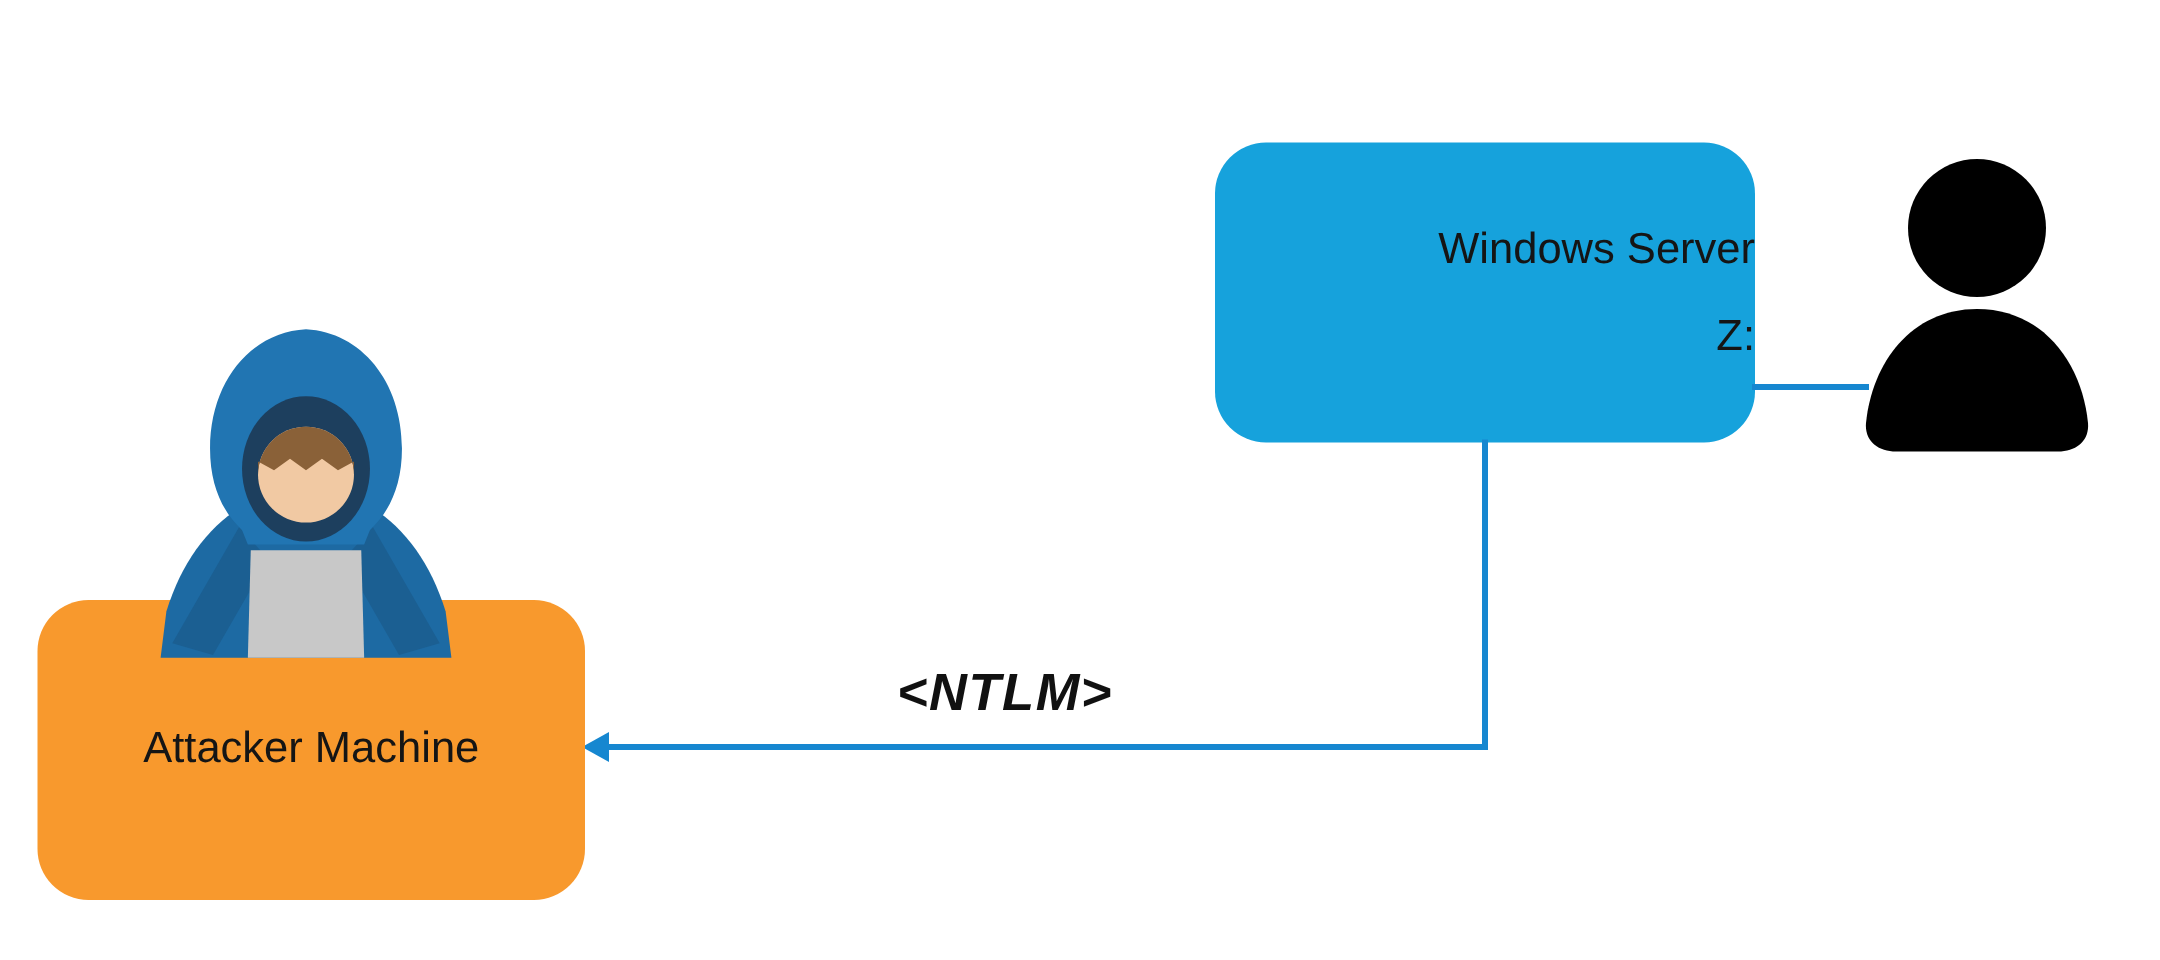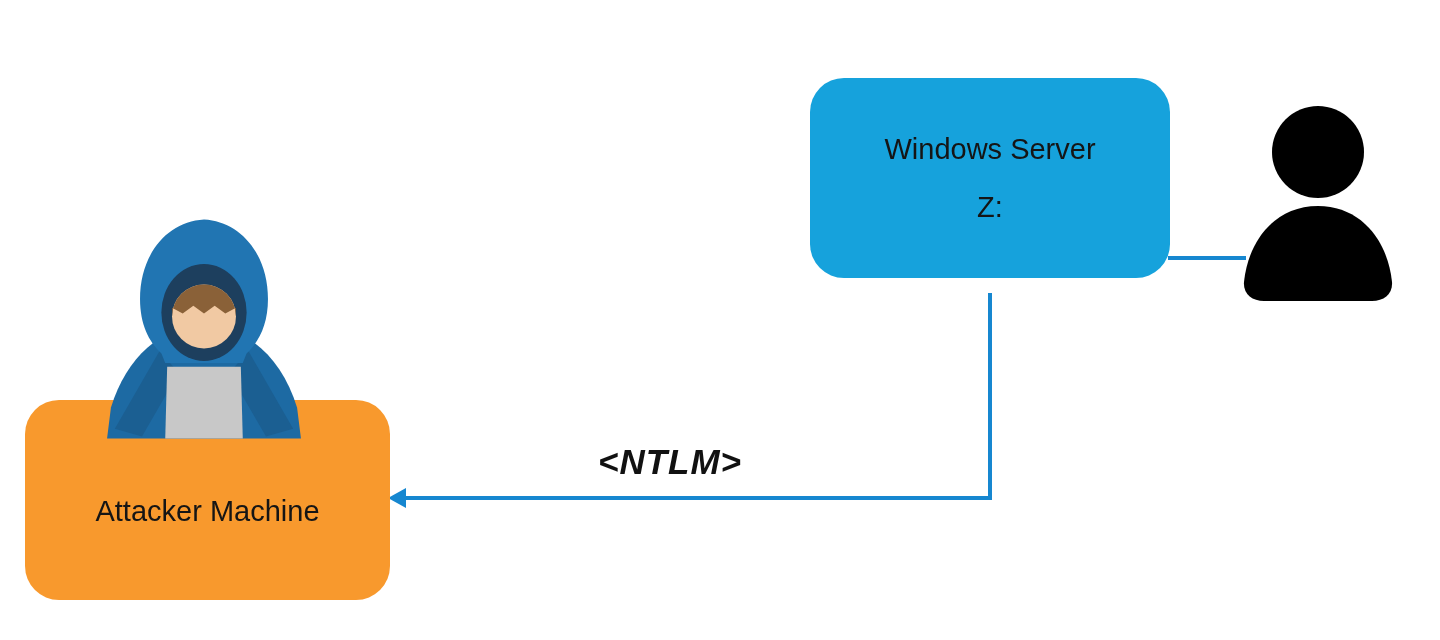--- a/index.html
+++ b/index.html
@@ -11,45 +11,44 @@
     font-family:"Liberation Sans", sans-serif;
     color:#1a1a1a;
   }
   
   .node{
     position:absolute;
     border-radius:34px;
     box-sizing:border-box;
   }
   #server-box{
-    left:810px; top:78px;
+    left:810px; top:95px;
     width:360px; height:200px;
     background:#16a2dc;
     display:flex; flex-direction:column;
-    align-items:center; justify-content:center;
+    align-items:flex-end; justify-content:center;
     gap:20px;
   }
   #server-box .line{
     font-size:29px;
     line-height:38px;
     color:#151515;
     text-align:center;
   }
   #attacker-box{
     left:25px; top:400px;
     width:365px; height:200px;
     background:#f8992d;
   }
   #attacker-box .label{
     position:absolute;
     left:0; right:0; top:83px;
     text-align:center;
     font-size:29px;
     color:#151515;
-    margin-top:12px;
   }
   
   .line-h,.line-v{position:absolute;background:#1687d0;}
   #connector-server-user{
     left:1168px; top:256px; width:78px; height:4px;
   }
   #connector-vertical{
     left:988px; top:293px; width:4px; height:205px;
   }
   #connector-horizontal{

